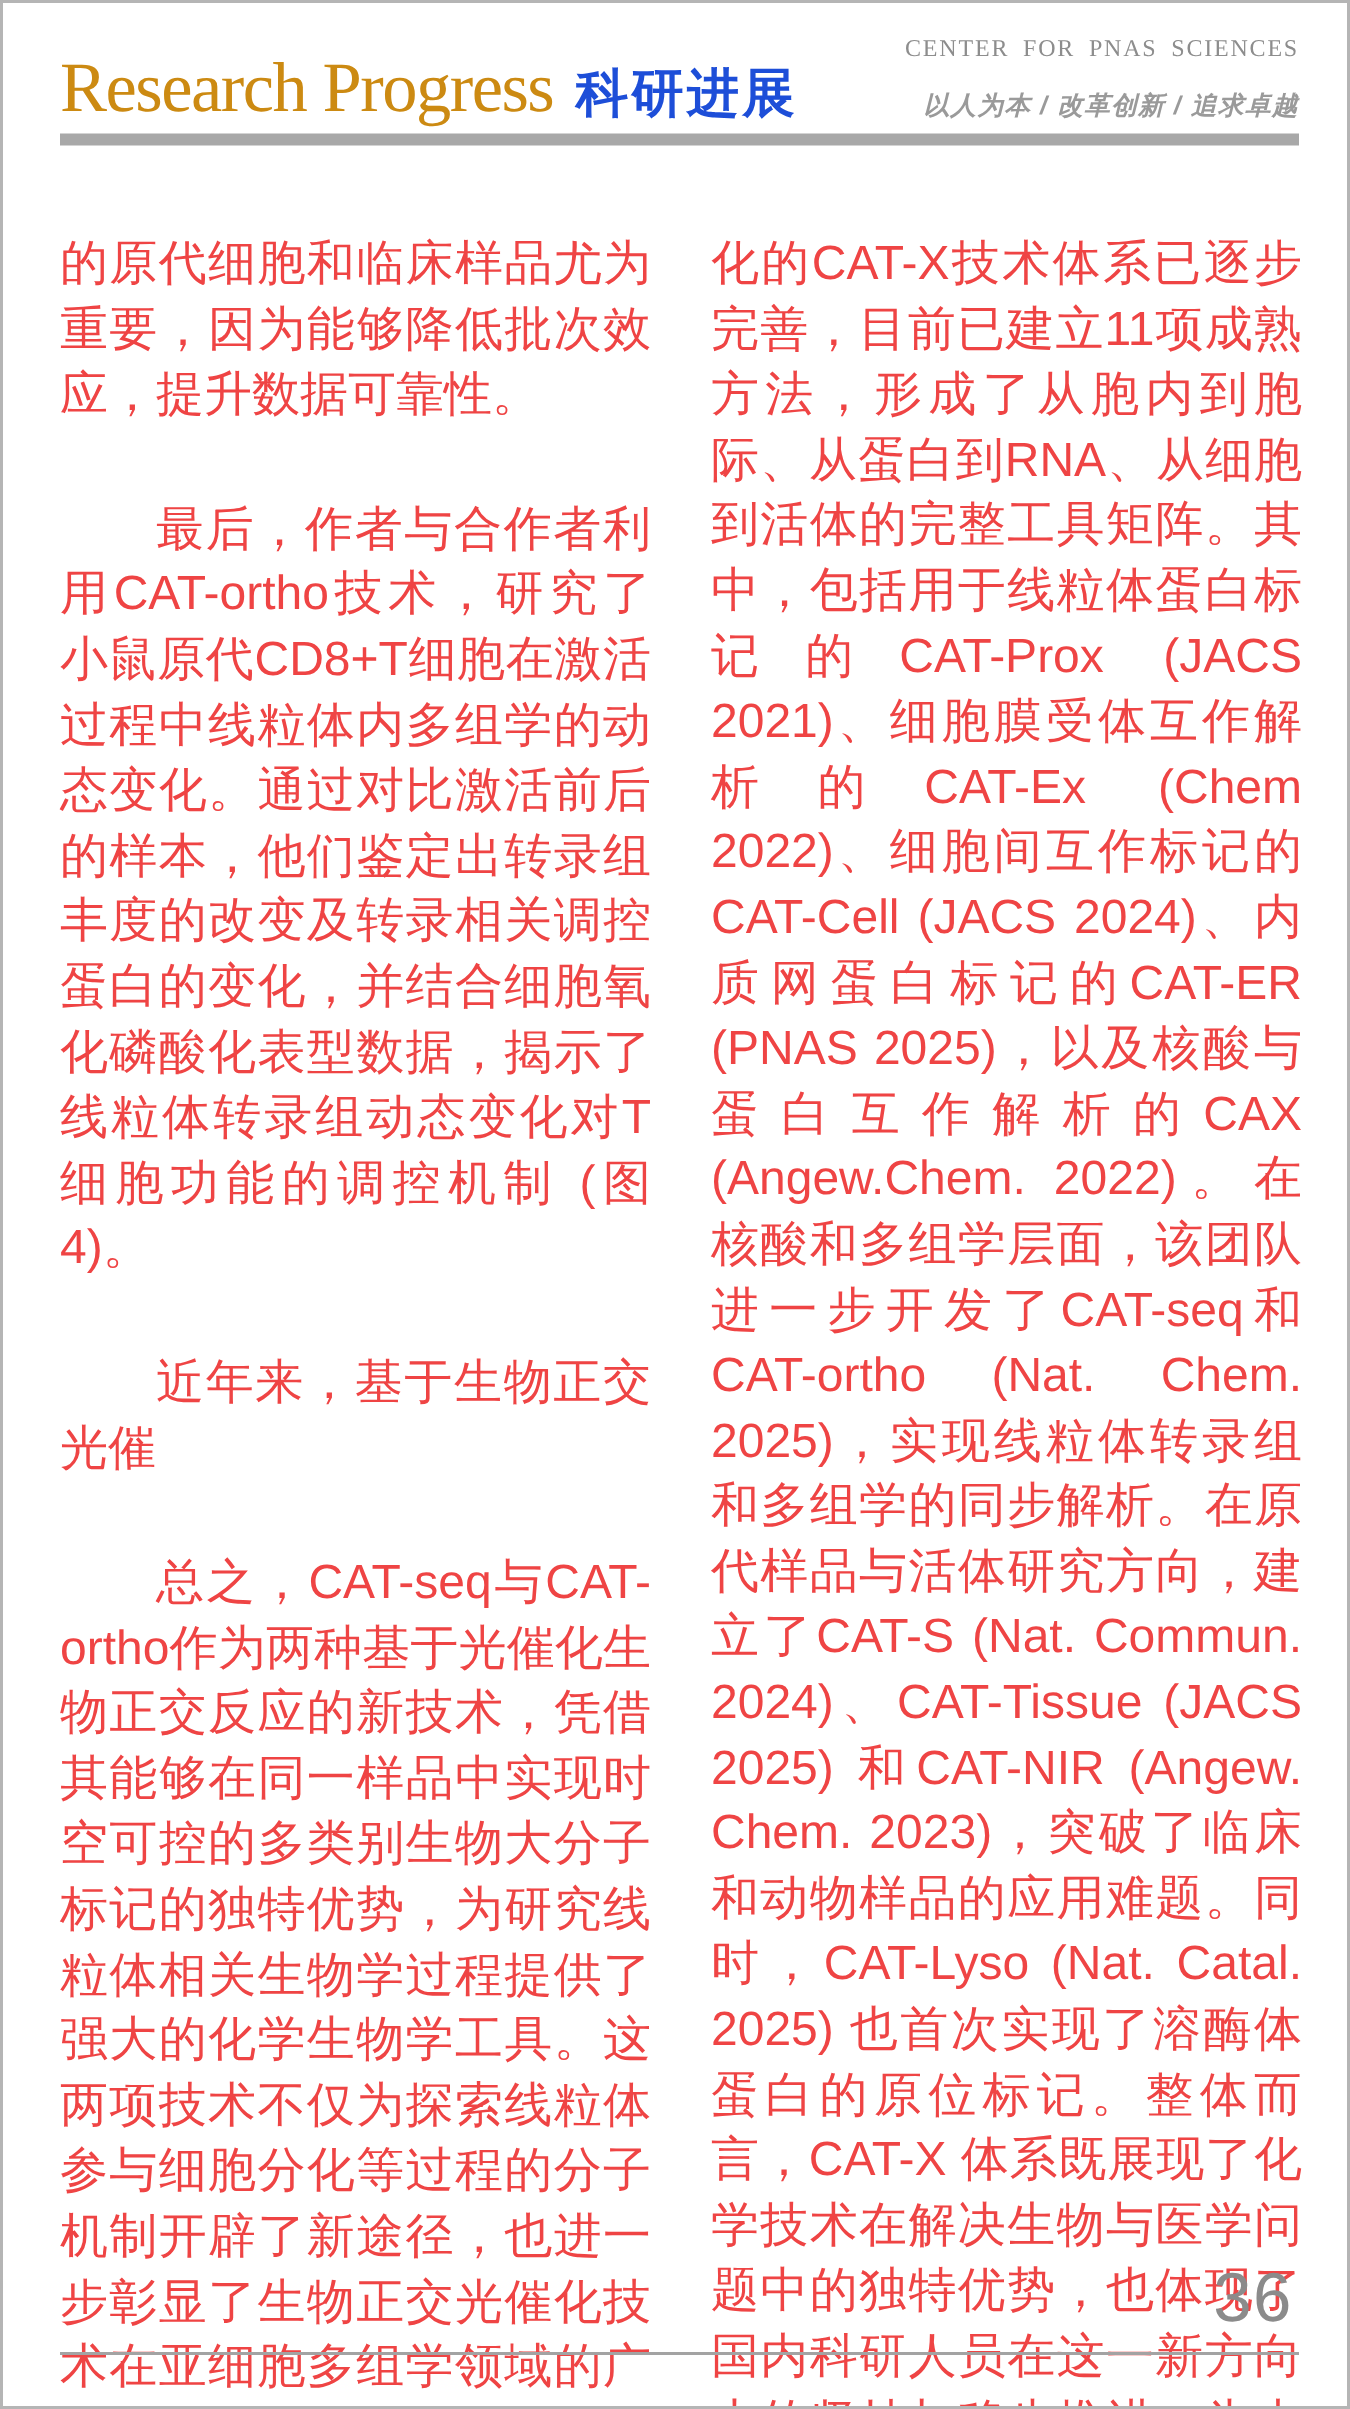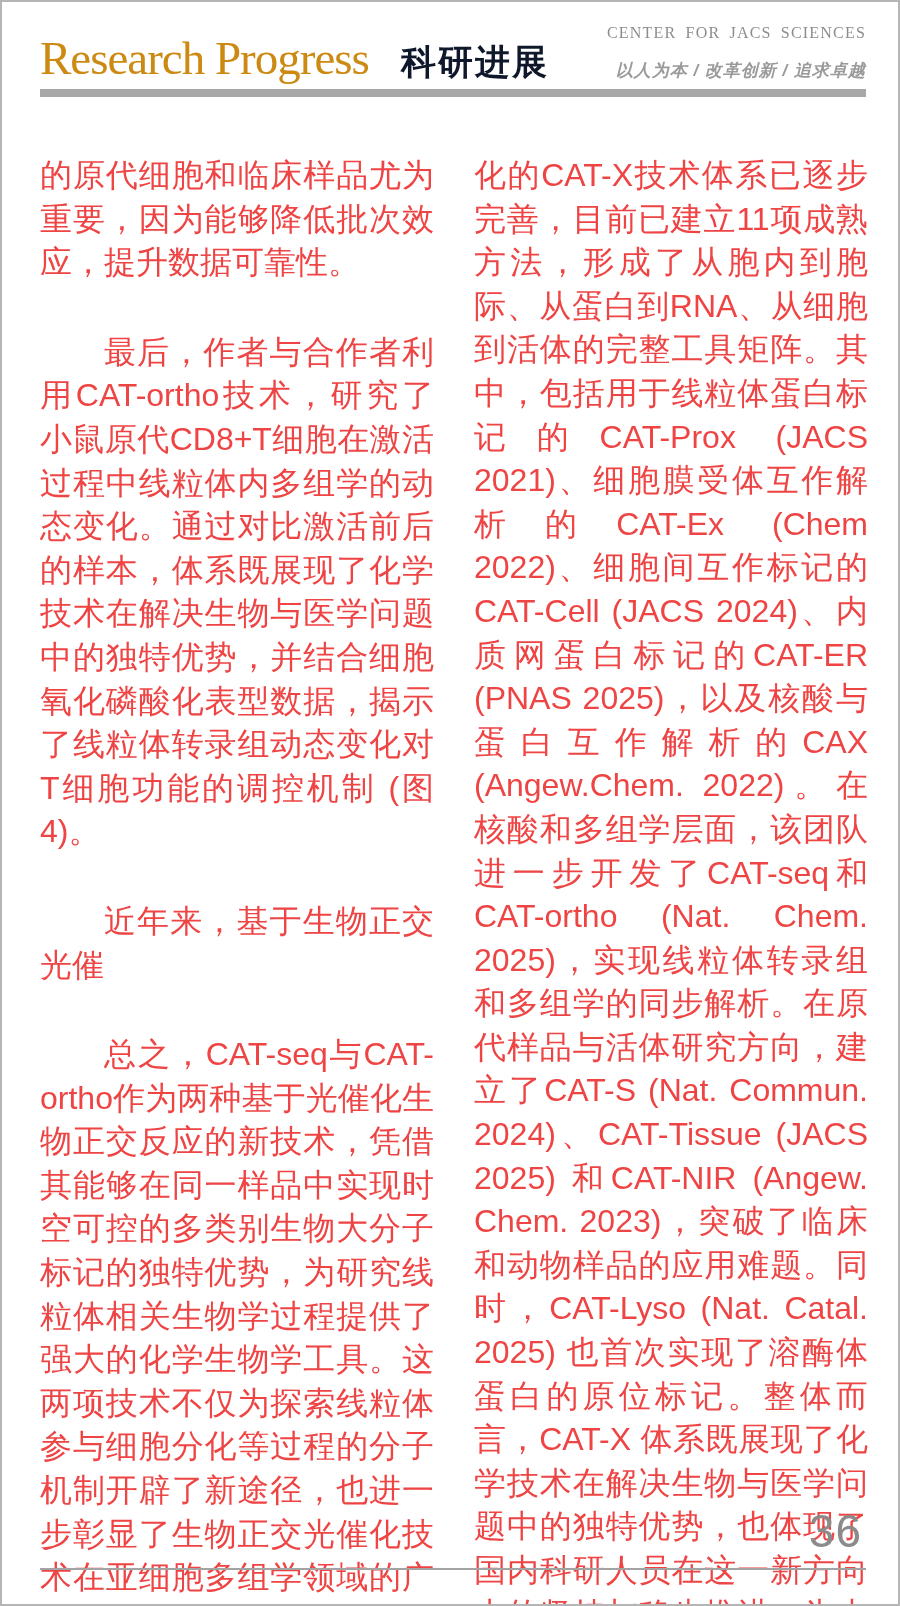--- a/index.html
+++ b/index.html
@@ -23,33 +23,33 @@
     left: 38px;
     right: 32px;
     top: 22px;
     display: flex;
     justify-content: space-between;
     align-items: flex-end;
   }
   .title-group {
     display: flex;
     align-items: baseline;
-    gap: 32px;
+    gap: 15px;
     white-space: nowrap;
   }
   .title-en {
     font-family: "Liberation Serif", serif;
     font-size: 47px;
     line-height: 1.1;
     color: #cc8a12;
     letter-spacing: -1px;
   }
   .title-zh {
     font-size: 35px;
-    color: #0f172a;
+    color: #1d4ed8;
     font-weight: 600;
     letter-spacing: 2px;
   }
   .header-right {
     text-align: right;
     padding-bottom: 4px;
     white-space: nowrap;
   }
   .org-name {
     font-family: "Liberation Serif", serif;
@@ -116,30 +116,30 @@
 <body>
 
 <div class="page">
 
   <div class="header">
     <div class="title-group">
       <span class="title-en">Research Progress</span>
       <span class="title-zh">科研进展</span>
     </div>
     <div class="header-right">
-      <div class="org-name">CENTER FOR JACS SCIENCES</div>
+      <div class="org-name">CENTER FOR PNAS SCIENCES</div>
       <div class="org-slogan">以人为本 / 改革创新 / 追求卓越</div>
     </div>
   </div>
 
   <div class="header-bar"></div>
 
   <div class="column column-left">
     <p>的原代细胞和临床样品尤为重要，因为能够降低批次效应，提升数据可靠性。</p>
-    <p class="indent">最后，作者与合作者利用CAT-ortho技术，研究了小鼠原代CD8+T细胞在激活过程中线粒体内多组学的动态变化。通过对比激活前后的样本，体系既展现了化学技术在解决生物与医学问题中的独特优势，并结合细胞氧化磷酸化表型数据，揭示了线粒体转录组动态变化对T细胞功能的调控机制 (图4)。</p>
+    <p class="indent">最后，作者与合作者利用CAT-ortho技术，研究了小鼠原代CD8+T细胞在激活过程中线粒体内多组学的动态变化。通过对比激活前后的样本，他们鉴定出转录组丰度的改变及转录相关调控蛋白的变化，并结合细胞氧化磷酸化表型数据，揭示了线粒体转录组动态变化对T细胞功能的调控机制 (图4)。</p>
     <p class="indent">近年来，基于生物正交光催</p>
     <p class="indent">总之，CAT-seq与CAT-ortho作为两种基于光催化生物正交反应的新技术，凭借其能够在同一样品中实现时空可控的多类别生物大分子标记的独特优势，为研究线粒体相关生物学过程提供了强大的化学生物学工具。这两项技术不仅为探索线粒体参与细胞分化等过程的分子机制开辟了新途径，也进一步彰显了生物正交光催化技术在亚细胞多组学领域的广泛应用前景和重要价值。</p>
   </div>
 
   <div class="column column-right">
     <p>化的CAT-X技术体系已逐步完善，目前已建立11项成熟方法，形成了从胞内到胞际、从蛋白到RNA、从细胞到活体的完整工具矩阵。其中，包括用于线粒体蛋白标记的CAT-Prox (JACS 2021)、细胞膜受体互作解析的CAT-Ex (Chem 2022)、细胞间互作标记的CAT-Cell (JACS 2024)、内质网蛋白标记的CAT-ER (PNAS 2025)，以及核酸与蛋白互作解析的CAX (Angew.Chem. 2022)。在核酸和多组学层面，该团队进一步开发了CAT-seq和CAT-ortho (Nat. Chem. 2025)，实现线粒体转录组和多组学的同步解析。在原代样品与活体研究方向，建立了CAT-S (Nat. Commun. 2024)、CAT-Tissue (JACS 2025) 和CAT-NIR (Angew. Chem. 2023)，突破了临床和动物样品的应用难题。同时，CAT-Lyso (Nat. Catal. 2025) 也首次实现了溶酶体蛋白的原位标记。整体而言，CAT-X 体系既展现了化学技术在解决生物与医学问题中的独特优势，也体现了国内科研人员在这一新方向上的坚持与稳步推进，为未来基础研究与临床应用奠定了坚实基础。</p>
   </div>
 
   <div class="page-number">36</div>
 

